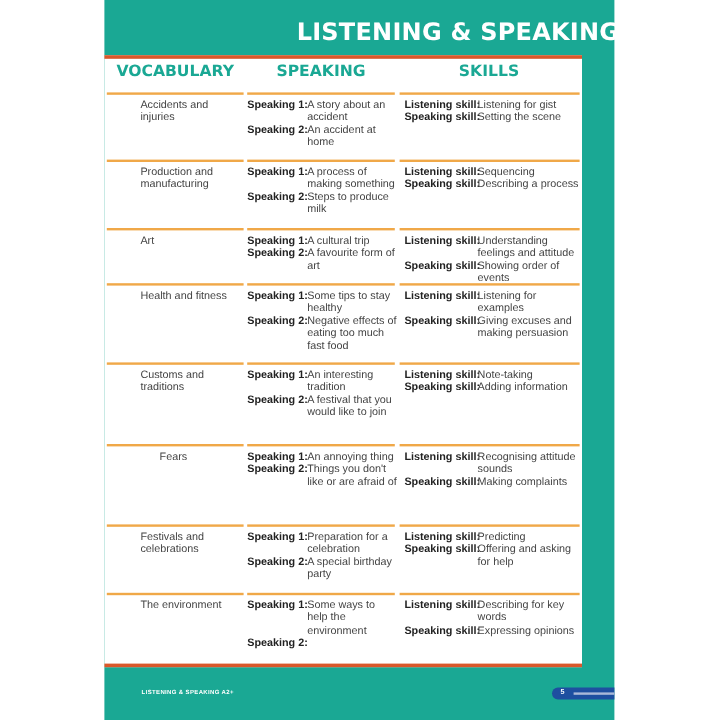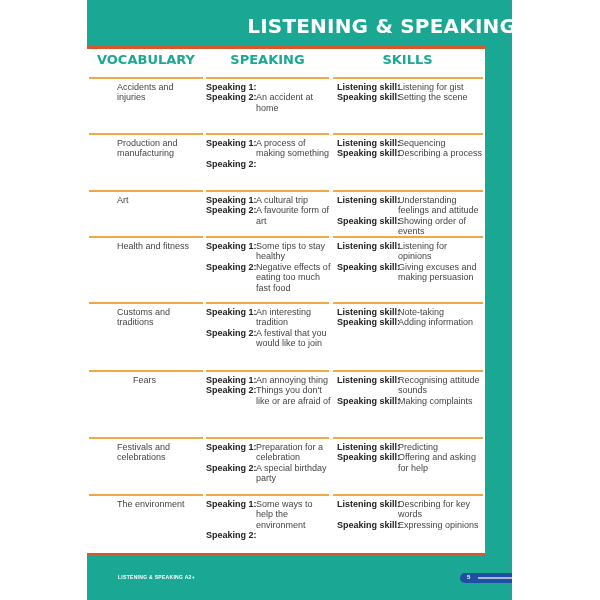--- a/index.html
+++ b/index.html
@@ -32,20 +32,21 @@
 
 <div id="rows">
     <div class="row" style="top: 77px;">
       <div class="sep" style="left:2px;width:114px"></div>
       <div class="sep" style="left:119px;width:123px"></div>
       <div class="sep" style="left:246px;width:150px"></div>
       <div class="cell" style="left:30px;top:5px;width:82px">Accidents and injuries</div>
       <div class="cell" style="left:119px;top:5px;width:125px">
         <div class="pair">
           <span class="k" style="width:50px">Speaking 1:</span>
+          <span class="v">A story about an accident</span>
         </div>
         <div class="pair">
           <span class="k" style="width:50px">Speaking 2:</span>
           <span class="v">An accident at home</span>
         </div>
       </div>
       <div class="cell" style="left:250px;top:5px;width:146px">
         <div class="pair">
           <span class="k" style="width:61px">Listening skill:</span>
           <span class="v">Listening for gist</span>
@@ -61,20 +62,21 @@
       <div class="sep" style="left:119px;width:123px"></div>
       <div class="sep" style="left:246px;width:150px"></div>
       <div class="cell" style="left:30px;top:5px;width:82px">Production and manufacturing</div>
       <div class="cell" style="left:119px;top:5px;width:125px">
         <div class="pair">
           <span class="k" style="width:50px">Speaking 1:</span>
           <span class="v">A process of making something</span>
         </div>
         <div class="pair">
           <span class="k" style="width:50px">Speaking 2:</span>
+          <span class="v">Steps to produce milk</span>
         </div>
       </div>
       <div class="cell" style="left:250px;top:5px;width:146px">
         <div class="pair">
           <span class="k" style="width:61px">Listening skill:</span>
           <span class="v">Sequencing</span>
         </div>
         <div class="pair">
           <span class="k" style="width:61px">Speaking skill:</span>
           <span class="v">Describing a process</span>
@@ -118,21 +120,21 @@
           <span class="v">Some tips to stay healthy</span>
         </div>
         <div class="pair">
           <span class="k" style="width:50px">Speaking 2:</span>
           <span class="v">Negative effects of eating too much fast food</span>
         </div>
       </div>
       <div class="cell" style="left:250px;top:5px;width:146px">
         <div class="pair">
           <span class="k" style="width:61px">Listening skill:</span>
-          <span class="v">Listening for opinions</span>
+          <span class="v">Listening for examples</span>
         </div>
         <div class="pair">
           <span class="k" style="width:61px">Speaking skill:</span>
           <span class="v">Giving excuses and making persuasion</span>
         </div>
       </div>
     </div>
     <div class="row" style="top: 302px;">
       <div class="sep" style="left:2px;width:114px"></div>
       <div class="sep" style="left:119px;width:123px"></div>

